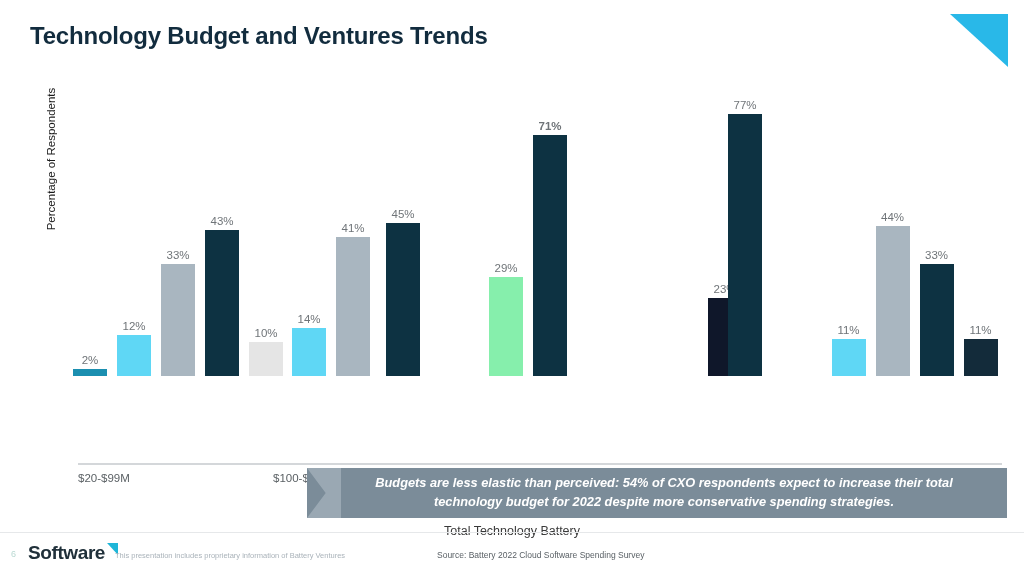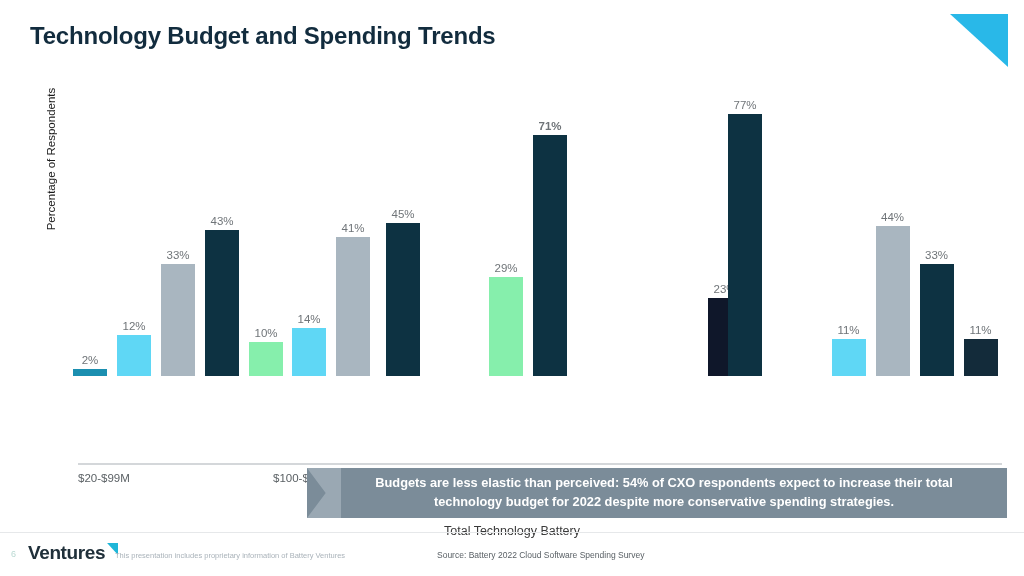--- a/index.html
+++ b/index.html
@@ -82,21 +82,21 @@
     background:#7b8c99;
     display:flex;align-items:center;justify-content:center;
   }
   #callout-arrow{
     position:absolute;left:307px;top:468px;width:34px;height:50px;
     background:#9aa8b3;
     clip-path:polygon(0 0, 100% 0, 100% 100%, 0 100%, 55% 50%);
   }
   #callout-text{
     color:#ffffff;font-size:12.8px;font-weight:bold;line-height:1.45;
-    text-align:center;padding:0 40px 0 54px;
+    text-align:center;padding:0 40px 0 54px;font-style:italic;
   }
   
   #footer-rule{
     position:absolute;left:0;top:532px;width:1024px;height:1px;background:#e6e8ea;
   }
   #page-number{
     position:absolute;left:11px;top:549px;
     font-size:9px;color:#b9d9d2;
   }
   #brand{
@@ -117,21 +117,21 @@
   #source{
     position:absolute;left:437px;top:550px;
     font-size:8.5px;color:#5a6166;white-space:nowrap;
   }
 </style>
 </head>
 <body>
 
 <div id="corner-triangle"></div>
 
-<div id="page-title">Technology Budget and Spending Trends</div>
+<div id="page-title">Technology Budget and Ventures Trends</div>
 
 <div id="chart-region">
 
   <div id="y-axis-title">Percentage of Respondents</div>
 
   <div id="plot-area"></div>
   <div id="axis-baseline"></div>
 
   <div id="legend">
       <div class="legend-item">
@@ -172,21 +172,21 @@
         <div class="bar" style="background: rgb(169, 182, 192); height: 112.2px;">
           <span class="bar-value">33%</span>
         </div>
       </div>
       <div class="bar-slot">
         <div class="bar" style="background: rgb(13, 50, 66); height: 146.2px;">
           <span class="bar-value">43%</span>
         </div>
       </div>
       <div class="bar-slot">
-        <div class="bar" style="background: #86efac; height: 34px;">
+        <div class="bar" style="background: #e5e5e5; height: 34px;">
           <span class="bar-value">10%</span>
         </div>
       </div>
     </div>
     <div class="cat-label" style="left: 78px; width: 200px;">$20-$99M</div>
     <div class="group" style="left: 273px; width: 160px; top: 8px;">
       <div class="bar-slot">
         <div class="bar" style="background: rgb(95, 215, 245); height: 47.6px;">
           <span class="bar-value">14%</span>
         </div>
@@ -255,17 +255,17 @@
   </div>
 
 <div id="callout">
   <div id="callout-text">Budgets are less elastic than perceived: 54% of CXO respondents expect to increase their total technology budget for 2022 despite more conservative spending strategies.</div>
 </div>
 <div id="callout-arrow"></div>
 
 <div id="footer-rule"></div>
 <div id="page-number">6</div>
 <div id="brand">
-  <span id="brand-name">Ventures</span>
+  <span id="brand-name">Software</span>
   <span id="brand-mark"></span>
 </div>
 <div id="disclaimer">This presentation includes proprietary information of Battery Ventures</div>
 <div id="source">Source: Battery 2022 Cloud Software Spending Survey</div>
 
 </body></html>

